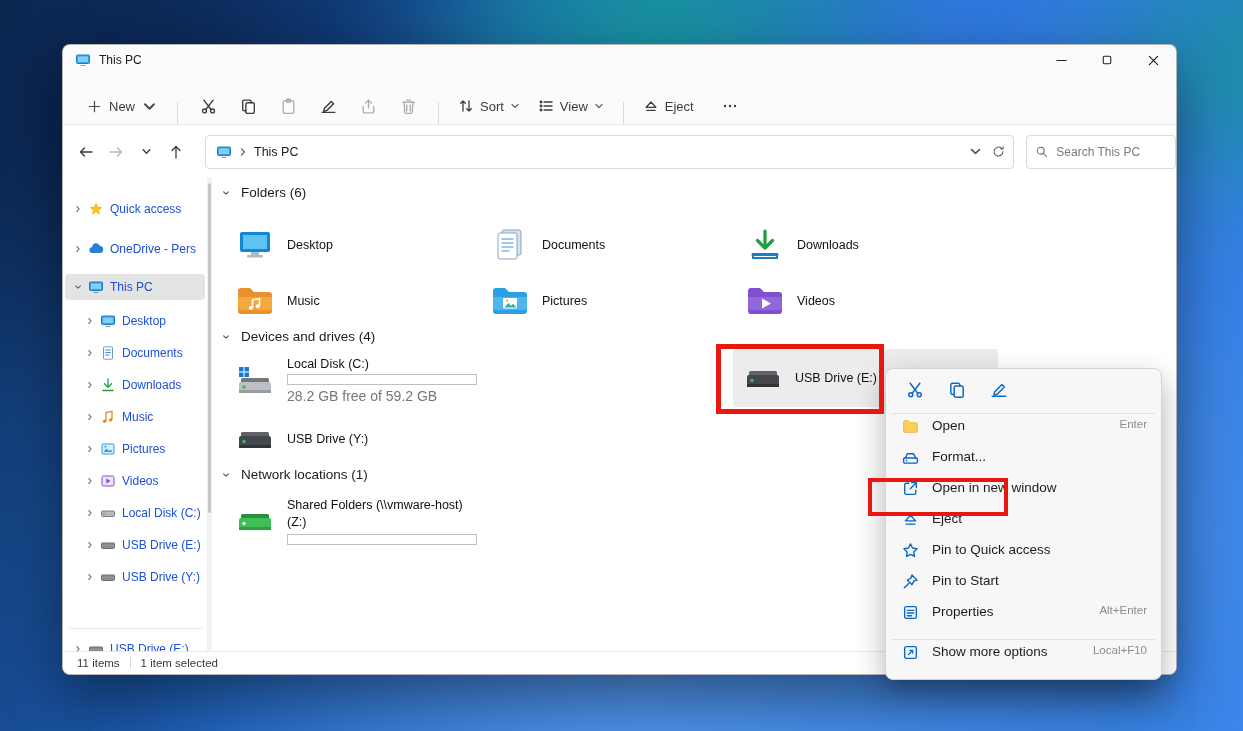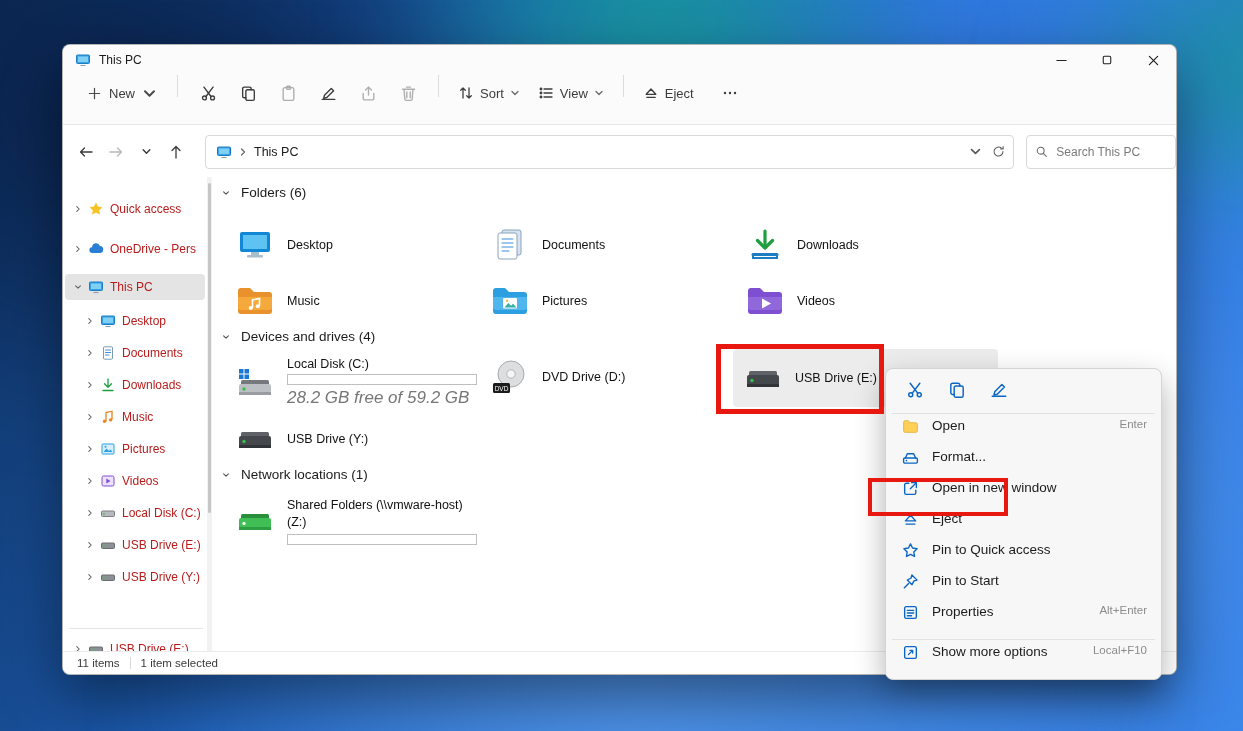--- a/index.html
+++ b/index.html
@@ -29,21 +29,21 @@
     background:#fbfbfb; padding-left:12px; }
   .tb-appicon { width:16px; height:16px; margin-right:8px; flex:none; }
   .tb-title { font-size:12px; color:#1b1b1b; }
   .win-controls { position:absolute; right:0; top:0; height:30px; display:flex; }
   .wc { width:46px; height:30px; display:flex; align-items:center; justify-content:center; color:#222; }
   .wc svg { width:11px; height:11px; }
   .wc.maxi svg { width:10px; height:10px; }
 
   
   .toolbar { position:absolute; left:0; top:30px; right:0; height:50px; background:#fbfbfb;
-    border-bottom:1px solid #e8e8e8; display:flex; align-items:flex-start; color:#3c3c3c; }
+    border-bottom:1px solid #e8e8e8; display:flex; align-items:flex-end; color:#3c3c3c; }
   .toolbar button { background:transparent; border:none; color:#3c3c3c; display:flex; align-items:center;
     justify-content:center; border-radius:4px; height:36px; cursor:default; }
   .tb-new { margin-left:14px; gap:7px; padding:0 10px; font-size:13px; }
   .tb-new svg { width:15px; height:15px; color:#4a4a4a; }
   .vdiv { width:1px; height:22px; background:#dcdcdc; margin:0 10px; flex:none; }
   .icbtn { width:40px; }
   .icbtn svg { width:17px; height:17px; }
   .icbtn.dim { opacity:.4; }
   .tb-drop { gap:6px; padding:0 9px; font-size:13px; }
   .tb-drop svg.main-ic { width:16px; height:16px; }
@@ -80,39 +80,39 @@
     border-radius:4px; }
   .sb-item.root { padding-left:6px; }
   .sb-item.child { padding-left:18px; }
   .sb-item.selected { background:#e4e4e4; }
   .chev { width:14px; height:14px; display:flex; align-items:center; justify-content:center;
     color:#5f5f5f; flex:none; }
   .chev svg { width:8px; height:8px; }
   .chev.down svg { transform:rotate(90deg); }
   .sb-ic { width:16px; height:16px; margin:0 6px 0 3px; flex:none; display:flex; align-items:center; justify-content:center; }
   .sb-ic svg { width:16px; height:16px; }
-  .sb-label { font-size:12px; color:#b91c1c; white-space:nowrap; overflow:hidden; }
+  .sb-label { font-size:12px; color:#1d4ed8; white-space:nowrap; overflow:hidden; }
   .sb-divider { position:absolute; left:6px; right:10px; top:451px; height:1px; background:#e6e6e6; }
   .sb-scroll { position:absolute; left:144px; top:132px; width:5px; bottom:23px; background:#f2f2f2; }
   .sb-scroll .thumb { position:absolute; left:1px; top:6px; width:3px; height:330px; border-radius:2px; background:#c6c6c6; }
 
   
   .main { position:absolute; left:150px; top:132px; right:0; bottom:23px; background:#fff; overflow:hidden; }
   .sec-head { position:absolute; display:flex; align-items:center; gap:8px; color:#1b1b1b; }
   .sec-head .chev { color:#4f4f4f; }
   .sec-title { font-size:13.5px; }
   .tile { position:absolute; display:flex; align-items:center; gap:12px; padding:6px 10px; border-radius:4px; }
   .tile.selected { background:#ececec; }
   .ticon { width:40px; height:40px; flex:none; }
   .ticon svg { width:40px; height:40px; }
   .tile-label { font-size:12.5px; color:#111; }
   .tile-col { display:flex; flex-direction:column; gap:3px; }
   .cap-bar { width:190px; height:11px; border:1px solid #bfbfbf; background:#fff; }
   .cap-fill { height:100%; }
-  .cap-text { font-size:17px; color:#767676;font-style:italic; }
+  .cap-text { font-size:14px; color:#767676; }
   .two-line { line-height:1.35; }
 
   
   .statusbar { position:absolute; left:0; right:0; bottom:0; height:23px; border-top:1px solid #ececec;
     background:#fff; display:flex; align-items:center; font-size:11.5px; color:#3a3a3a; padding:0 14px; }
   .st-div { width:1px; height:12px; background:#d8d8d8; margin:0 10px; }
   .st-right { margin-left:auto; color:#5f5f5f; display:flex; }
   .st-right svg { width:14px; height:14px; }
 
   
@@ -624,31 +624,20 @@
             <circle cx="9" cy="26" r="1.7" fill="#35c24a"></circle>
           </svg>
       </span>
       <span class="tile-col">
         <span class="tile-label">Local Disk (C:)</span>
         <span class="cap-bar"><span class="cap-fill" style="width: 52%; background-color: rgb(38, 160, 218);"></span></span>
         <span class="cap-text">28.2 GB free of 59.2 GB</span>
       </span>
     </div>
 
-    <div class="tile" style="left:267px; top:174px;">
-      <span class="ticon">
-        <svg viewBox="0 0 40 40">
-            <circle cx="21" cy="17" r="13" fill="#dcdee0" stroke="#a8aaac"></circle>
-            <circle cx="21" cy="17" r="4.2" fill="#f6f6f6" stroke="#b5b5b5"></circle>
-            <rect x="3" y="26" width="17" height="10" rx="1.5" fill="#1b1b1b"></rect>
-            <text x="11.5" y="33.5" text-anchor="middle" font-size="6.5" fill="#fff" font-family="Liberation Sans, sans-serif">DVD</text>
-          </svg>
-      </span>
-      <span class="tile-label">DVD Drive (D:)</span>
-    </div>
 
     <div class="tile selected" style="left:520px; top:172px; width:265px; height:58px;">
       <span class="ticon">
         <svg viewBox="0 0 40 40">
             <rect x="6" y="13" width="28" height="6" rx="1.5" fill="#5f6367"></rect>
             <rect x="4" y="17" width="32" height="12" rx="2" fill="#44484c"></rect>
             <rect x="4" y="26" width="32" height="3" fill="#303438"></rect>
             <circle cx="9" cy="22.5" r="1.7" fill="#35c24a"></circle>
           </svg>
       </span>

